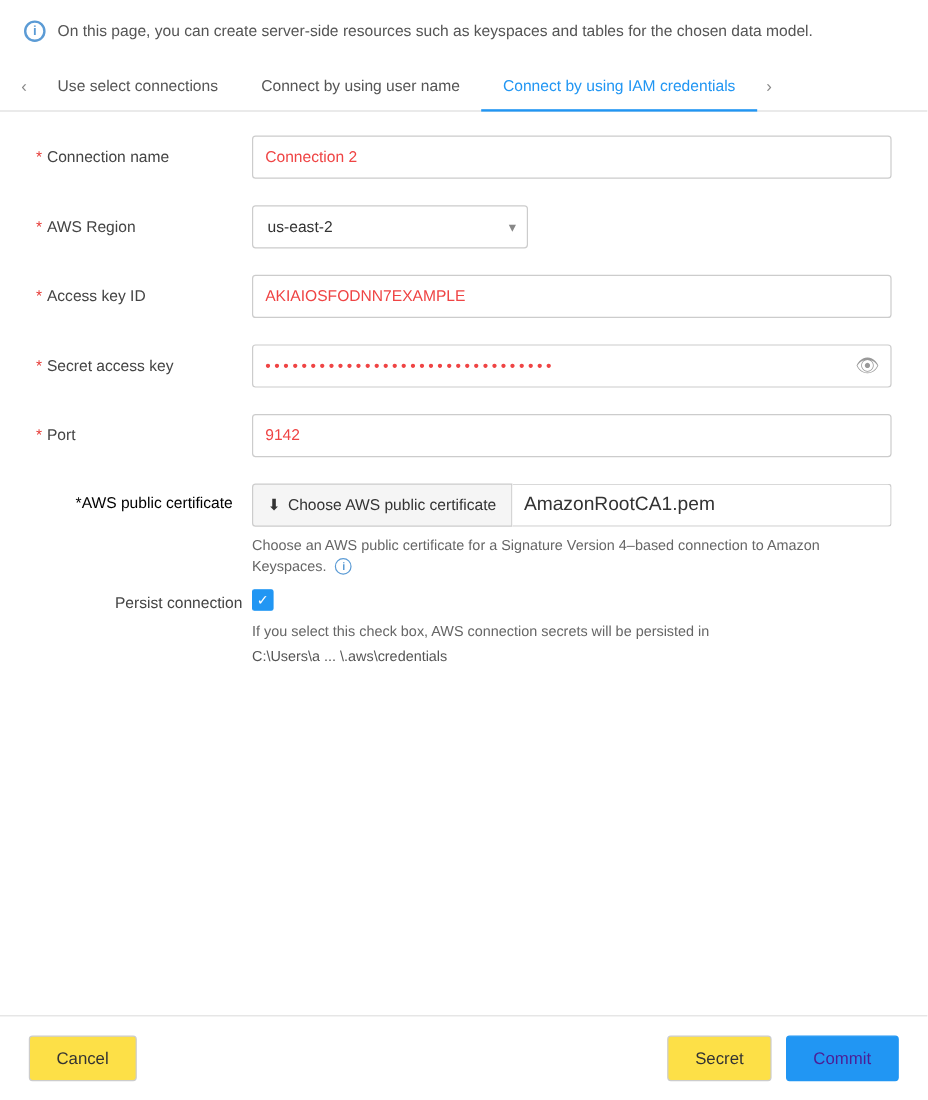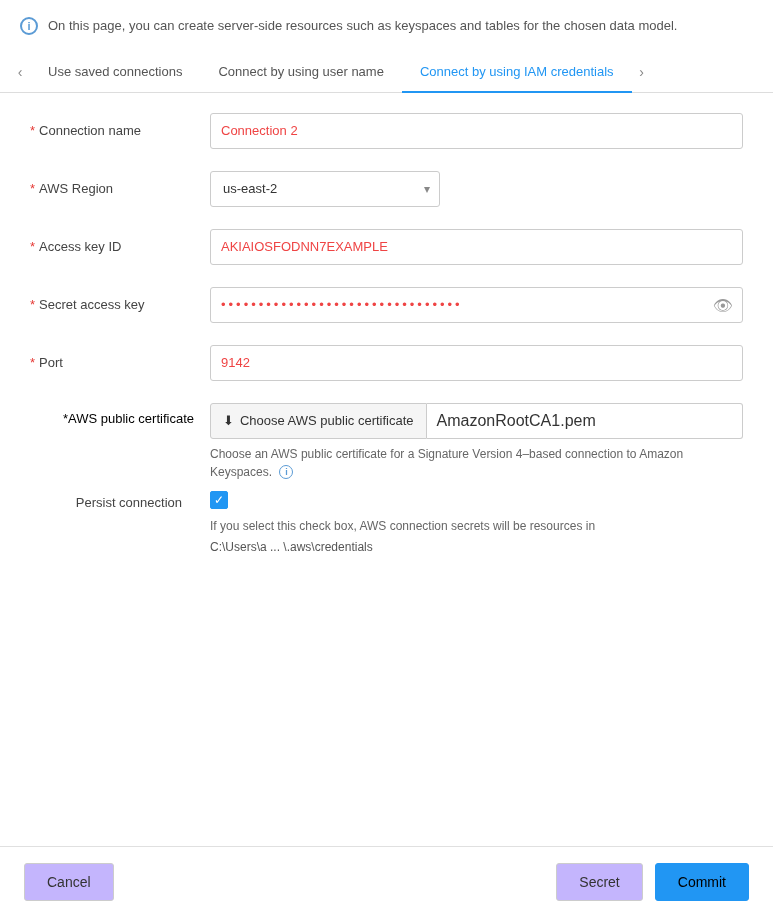--- a/index.html
+++ b/index.html
@@ -236,21 +236,21 @@
 
     
     .persist-row {
       display: flex;
       align-items: flex-start;
       margin-bottom: 16px;
     }
     .persist-label {
       width: 180px;
       text-align: right;
-      padding-right: 28px;
+      padding-right: 8px;
       font-size: 13px;
       color: #444;
       flex-shrink: 0;
       padding-top: 4px;
     }
     .persist-content {
       flex: 1;
     }
     .checkbox-wrapper {
       display: flex;
@@ -295,26 +295,26 @@
       border-top: 1px solid #e0e0e0;
       margin-top: auto;
     }
     .btn {
       height: 38px;
       padding: 0 22px;
       border-radius: 3px;
       font-size: 14px;
       cursor: pointer;
       border: 1px solid #ccc;
-      background: #c4b5fd;
+      background: #fde047;
       color: #333;
     }
     .btn-primary {
       background: #2196f3;
-      color: #000000;
+      color: #4c1d95;
       border-color: #2196f3;
     }
     .footer-right {
       display: flex;
       gap: 12px;
     }
   </style>
 </head>
 <body>
 
@@ -322,21 +322,21 @@
 
   <div class="info-banner">
     <div class="info-icon">
       <span>i</span>
     </div>
     <span class="info-text">On this page, you can create server-side resources such as keyspaces and tables for the chosen data model.</span>
   </div>
 
   <div class="tabs-container">
     <div class="tab-arrow">‹</div>
-    <div class="tab">Use saved connections</div>
+    <div class="tab">Use select connections</div>
     <div class="tab">Connect by using user name</div>
     <div class="tab active">Connect by using IAM credentials</div>
     <div class="tab-arrow">›</div>
   </div>
 
   <div class="form-container">
 
     <div class="form-row">
       <div class="form-label">
         <span class="required">*</span><span>Connection name</span>
@@ -406,21 +406,21 @@
     <div class="persist-row">
       <div class="persist-label">
         <span>Persist connection</span>
       </div>
       <div class="persist-content">
         <div class="checkbox-wrapper">
           <div class="checkbox-custom">
             <span class="checkmark">✓</span>
           </div>
         </div>
-        <div class="persist-hint">If you select this check box, AWS connection secrets will be resources in</div>
+        <div class="persist-hint">If you select this check box, AWS connection secrets will be persisted in</div>
         <div class="credentials-path">C:\Users\a ...  \.aws\credentials</div>
       </div>
     </div>
 
   </div>
 
   <div class="footer">
     <button class="btn">Cancel</button>
     <div class="footer-right">
       <button class="btn">Secret</button>

